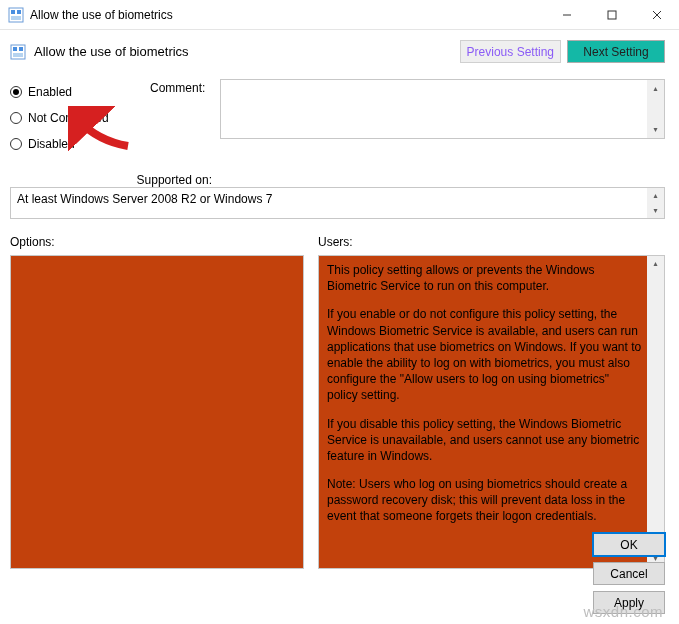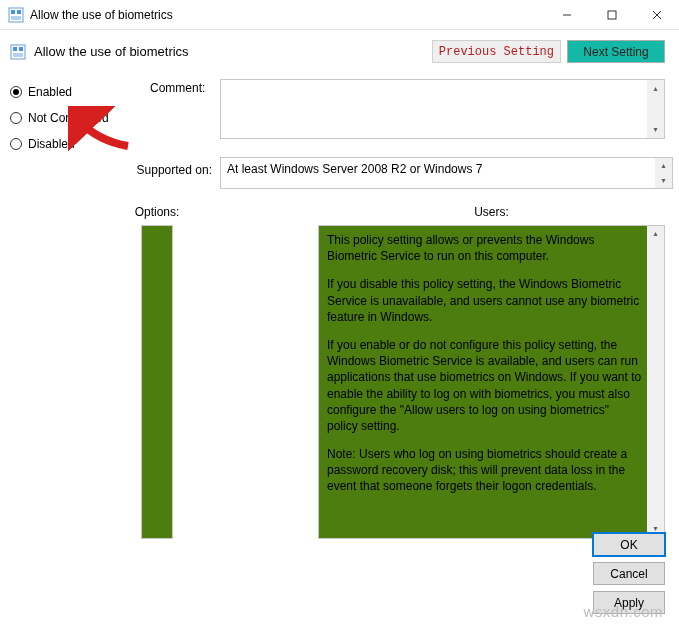--- a/index.html
+++ b/index.html
@@ -62,25 +62,24 @@
       min-width: 98px;
       height: 23px;
       margin-left: 6px;
       background: #14b8a6;
       border: 1px solid #adadad;
       color: #222;
       cursor: pointer;
       font-size: 12px;
     }
     .nav-btn.disabled {
-      color: #b91c1c;
+      color: #8b5cf6;
       border-color: #d0d0d0;
       background: #efefef;
       cursor: default;
-      font-family: Liberation Mono, monospace;
     }
     
     .config-area {
       display: flex;
       padding: 6px 14px 0 10px;
     }
     .radio-col {
       width: 140px;
       position: relative;
     }
@@ -144,47 +143,48 @@
       width: 17px;
       height: 17px;
       display: flex;
       align-items: center;
       justify-content: center;
       color: #606060;
       font-size: 8px;
     }
     .supported-row {
       display: flex;
-      padding: 0 6px 0 10px;
+      padding: 0 14px 0 10px;
+      margin-top: 10px;
+      flex-direction: column;
     }
     .supported-row .label-col {
       width: 210px;
       text-align: right;
       padding-right: 8px;
       padding-top: 6px;
     }
     
     .lower {
       display: flex;
       padding: 16px 14px 0 10px;
       gap: 14px;
       height: 350px;
     }
     .pane {
       display: flex;
       flex-direction: column;
       flex: 1;
-      align-items: center;
     }
     .pane-left { flex: 0 0 294px; }
     .pane-label { margin-bottom: 6px; }
     .pane-box {
       flex: 1;
       border: 1px solid #c7c7c7;
-      background: #4d7c0f;
+      background: #c2410c;
       padding: 6px 22px 6px 8px;
       position: relative;
       overflow: hidden;
       line-height: 1.35;
     }
     .pane-box p { margin: 0 0 12px 0; }
     
     .footer {
       position: absolute;
       bottom: 10px;
@@ -311,22 +311,22 @@
   <div class="pane pane-left">
     <div class="pane-label">Options:</div>
     <div class="pane-box">
       <span></span>
     </div>
   </div>
   <div class="pane">
     <div class="pane-label">Users:</div>
     <div class="pane-box">
       <p>This policy setting allows or prevents the Windows Biometric Service to run on this computer.</p>
+      <p>If you enable or do not configure this policy setting, the Windows Biometric Service is available, and users can run applications that use biometrics on Windows. If you want to enable the ability to log on with biometrics, you must also configure the "Allow users to log on using biometrics" policy setting.</p>
       <p>If you disable this policy setting, the Windows Biometric Service is unavailable, and users cannot use any biometric feature in Windows.</p>
-      <p>If you enable or do not configure this policy setting, the Windows Biometric Service is available, and users can run applications that use biometrics on Windows. If you want to enable the ability to log on with biometrics, you must also configure the "Allow users to log on using biometrics" policy setting.</p>
       <p>Note: Users who log on using biometrics should create a password recovery disk; this will prevent data loss in the event that someone forgets their logon credentials.</p>
       <div class="scroll-track">
         <div class="scroll-arrow">▴</div>
         <div class="scroll-arrow">▾</div>
       </div>
     </div>
   </div>
 </div>
 
 <div class="footer">

